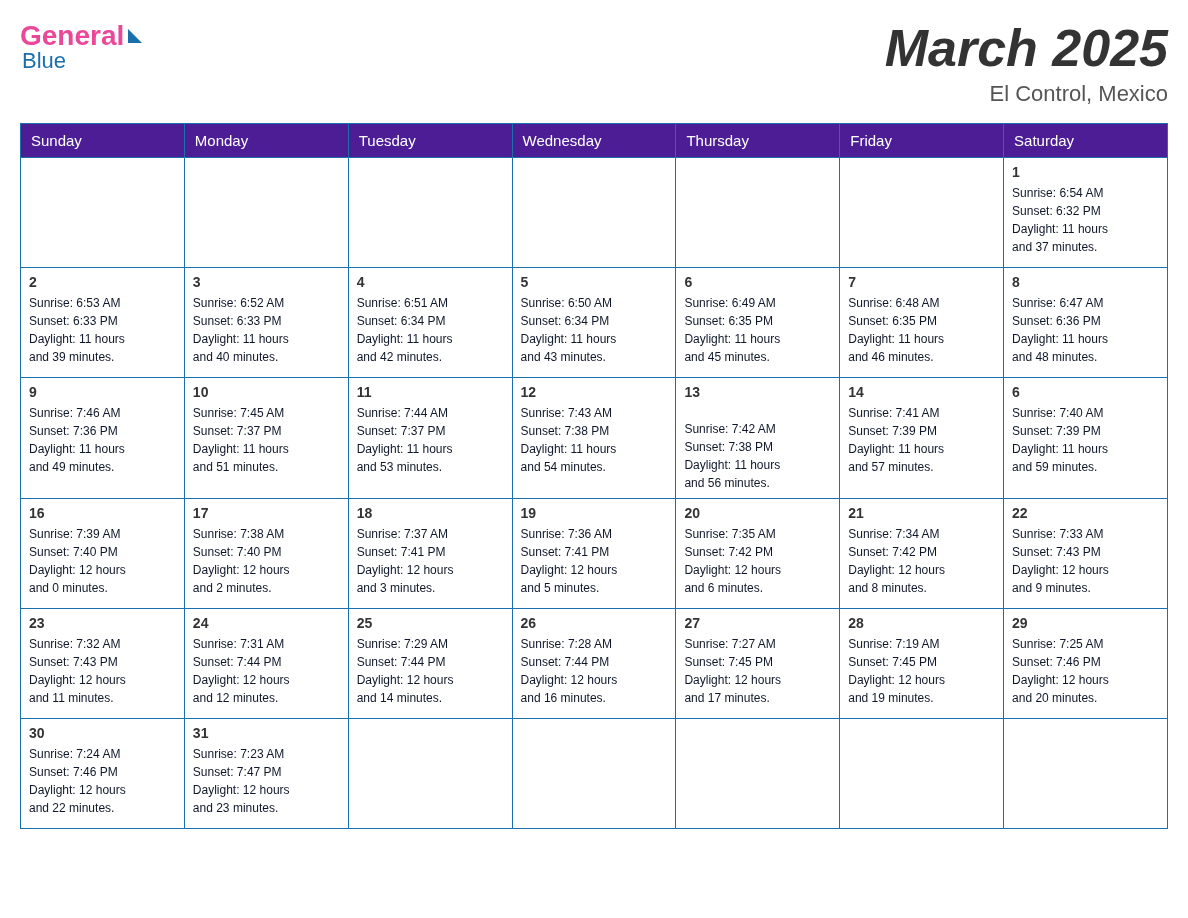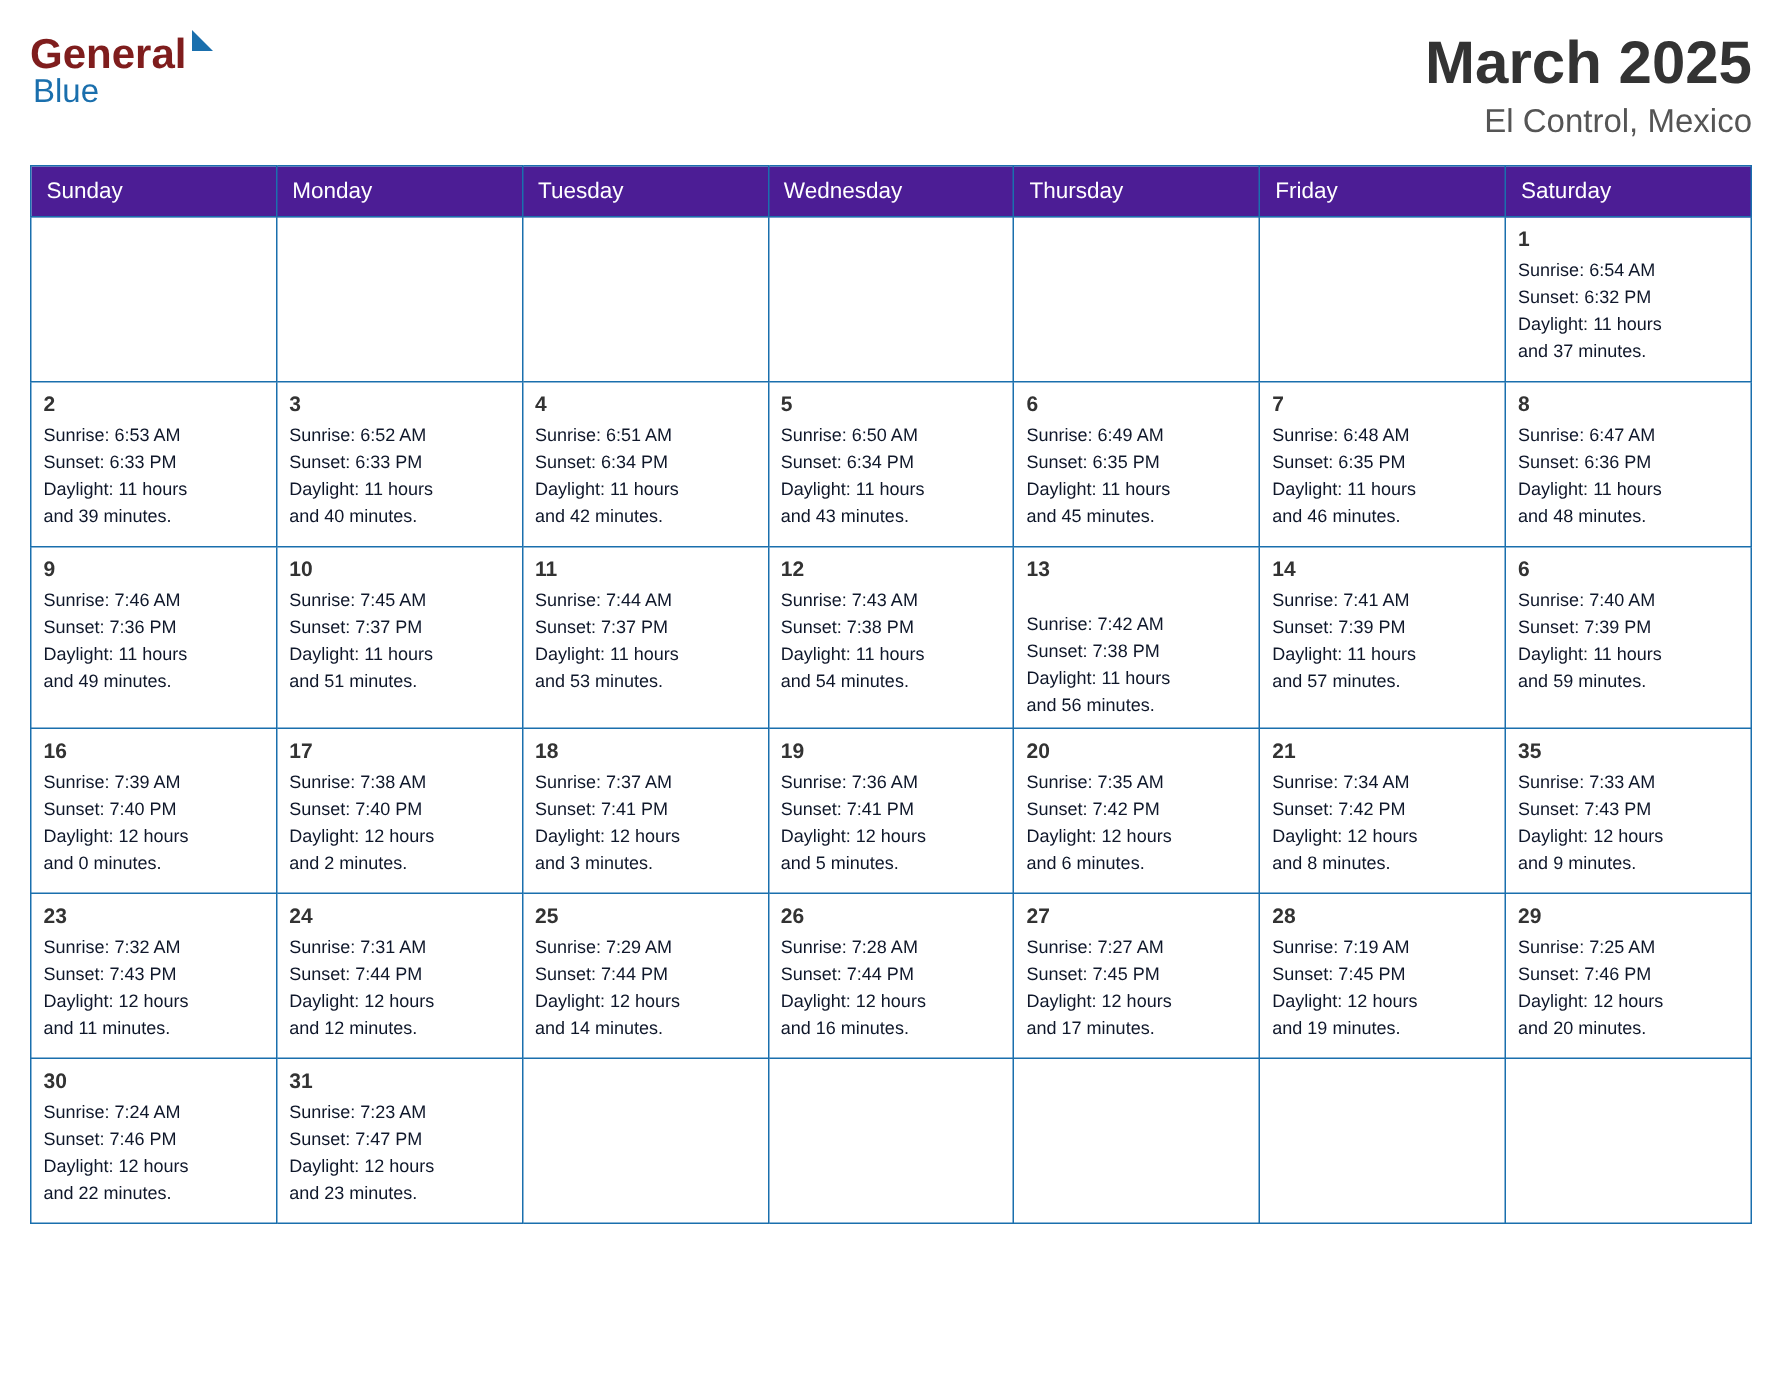--- a/index.html
+++ b/index.html
@@ -17,23 +17,23 @@
       margin-bottom: 16px;
     }
     .logo {
       display: flex;
       flex-direction: column;
       align-items: flex-start;
     }
     .logo-general {
       font-size: 28px;
       font-weight: bold;
-      color: #7f1d1d;
+      color: #ec4899;
       display: flex;
-      align-items: flex-start;
+      align-items: center;
     }
     .logo-general .arrow {
       display: inline-block;
       width: 0;
       height: 0;
       border-left: 14px solid #1a6fad;
       border-top: 14px solid transparent;
       border-bottom: 0px solid transparent;
       margin-left: 4px;
       vertical-align: middle;
@@ -42,24 +42,25 @@
       font-size: 22px;
       font-weight: normal;
       color: #1a6fad;
       margin-top: -4px;
       margin-left: 2px;
     }
     .title-area {
       text-align: right;
     }
     .month-title {
-      font-size: 40px;
+      font-size: 52px;
       font-weight: bold;
       color: #333;
       line-height: 1.1;
+      font-style: italic;
     }
     .location {
       font-size: 22px;
       color: #555;
       margin-top: 4px;
     }
     .calendar {
       width: 100%;
       border-collapse: collapse;
       border: 1px solid #1a6fad;
@@ -283,21 +284,21 @@
 and 6 minutes.</div>
         </td>
         <td>
           <span class="day-num">21</span>
           <div class="day-info" style="white-space: pre-line;">Sunrise: 7:34 AM
 Sunset: 7:42 PM
 Daylight: 12 hours
 and 8 minutes.</div>
         </td>
         <td>
-          <span class="day-num">35</span>
+          <span class="day-num">22</span>
           <div class="day-info" style="white-space: pre-line;">Sunrise: 7:33 AM
 Sunset: 7:43 PM
 Daylight: 12 hours
 and 9 minutes.</div>
         </td>
       </tr>
       <tr>
         <td>
           <span class="day-num">23</span>
           <div class="day-info" style="white-space: pre-line;">Sunrise: 7:32 AM

